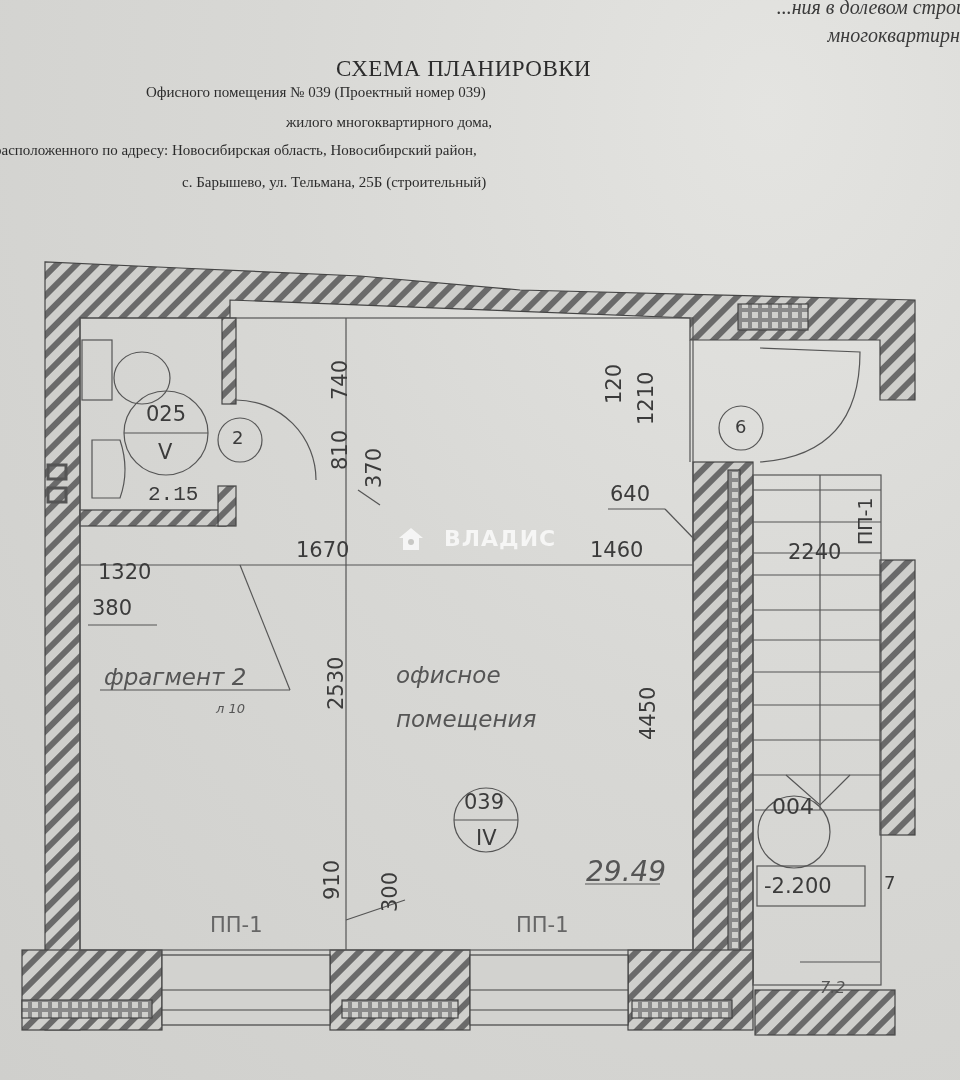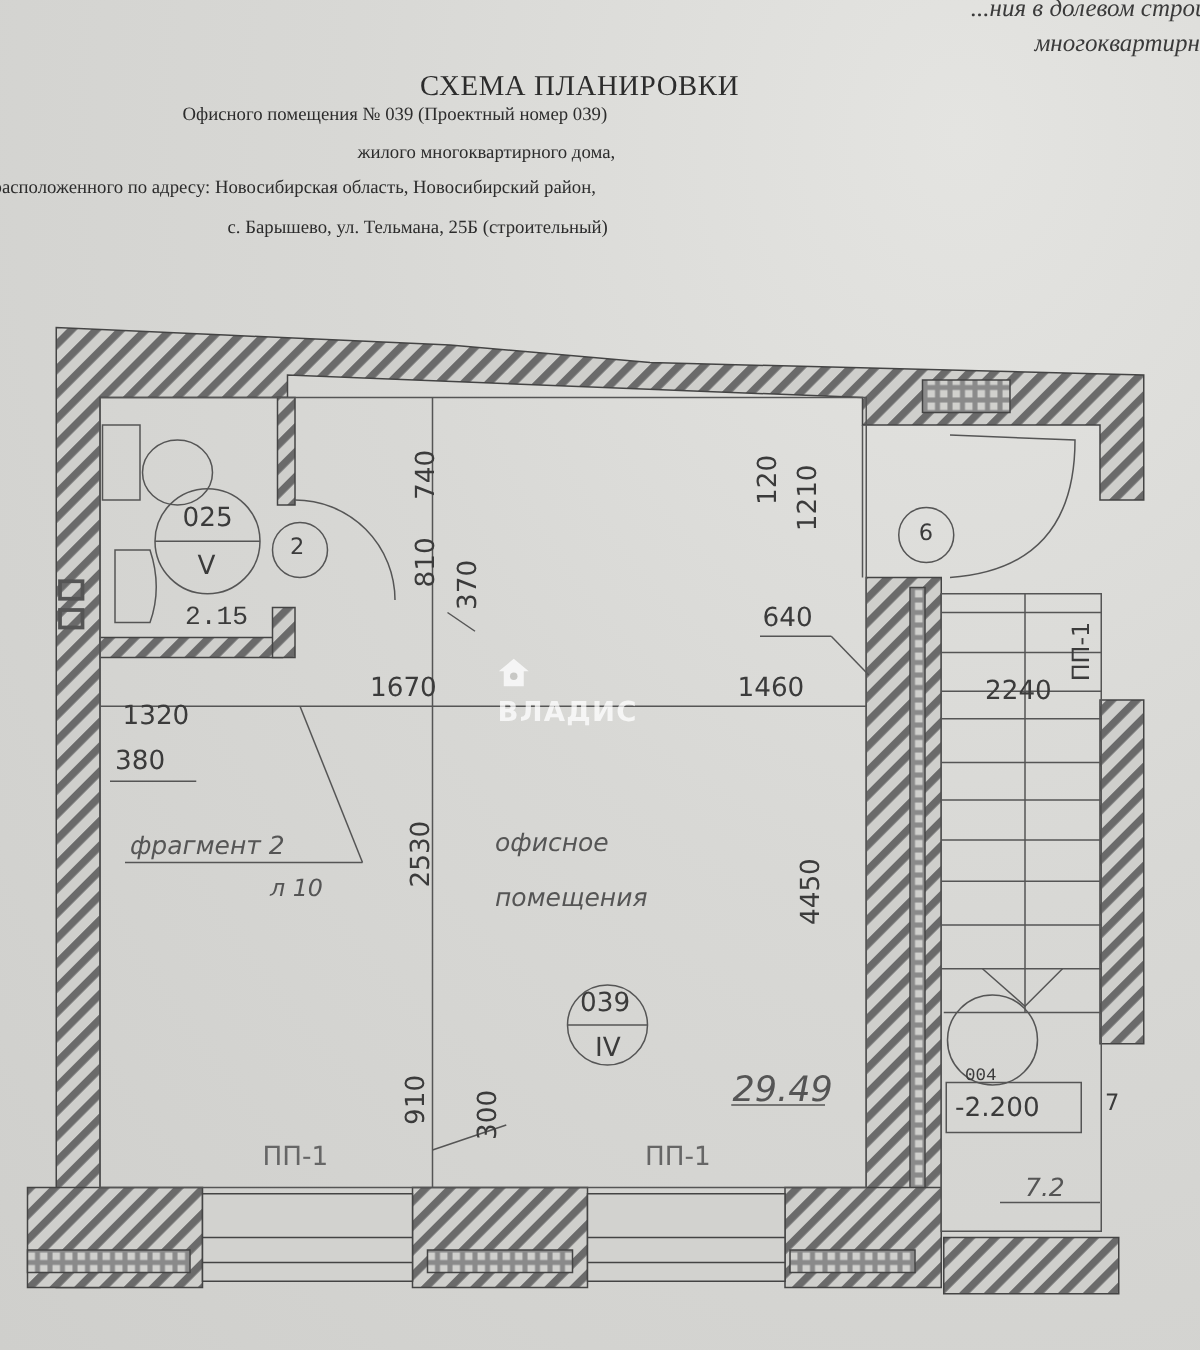--- a/index.html
+++ b/index.html
@@ -27,25 +27,25 @@
     .t2 { left: 286px; top: 58px; }
     .t3 { left: -6px; top: 86px; }
     .t4 { left: 182px; top: 118px; }
 
     .plan { position: absolute; left: 0; top: 0; width: 960px; height: 1080px; }
     .lbl {
       position: absolute; font-family: "DejaVu Sans", sans-serif; color: #3b3b3b;
       font-size: 21px; white-space: nowrap; line-height: 1;
     }
     .lbl.v { transform-origin: left top; transform: rotate(-90deg); }
-    .lbl.it { font-style: italic; font-size: 20px; color: #555; }
+    .lbl.it { font-style: italic; font-size: 23px; color: #555; }
     .watermark {
       position: absolute; left: 398px; top: 526px; font-family: "DejaVu Sans", sans-serif;
       font-weight: bold; font-size: 22px; color: rgba(255,255,255,0.75); letter-spacing: 1px;
-      display: flex; gap: 8px; flex-direction: column;
+      display: flex; align-items: center; gap: 20px;
     }
     .wm-icon { width: 26px; height: 24px; }
   </style>
 </head>
 <body>
 
 <div class="paper"></div>
 
 <div class="corner-text corner-1">...ния в долевом строи</div>
 <div class="corner-text corner-2">многоквартирн</div>
@@ -174,32 +174,32 @@
 <div class="lbl v" style="left:364px;top:488px;">370</div>
 <div class="lbl v" style="left:604px;top:404px;">120</div>
 <div class="lbl v" style="left:636px;top:425px;">1210</div>
 <div class="lbl v" style="left:326px;top:710px;">2530</div>
 <div class="lbl v" style="left:638px;top:740px;">4450</div>
 <div class="lbl v" style="left:322px;top:900px;">910</div>
 <div class="lbl v" style="left:380px;top:912px;">300</div>
 <div class="lbl v" style="left:856px;top:545px;font-size:19px;">ПП-1</div>
 
 <div class="lbl it" style="left:104px;top:666px;">фрагмент 2</div>
-<div class="lbl it" style="left:216px;top:702px;font-size:19px;text-align:center;">л 10</div>
+<div class="lbl it" style="left:216px;top:702px;font-size:13px;text-align:center;">л 10</div>
 <div class="lbl it" style="left:396px;top:664px;">офисное</div>
 <div class="lbl it" style="left:396px;top:708px;">помещения</div>
 <div class="lbl" style="left:464px;top:792px;">039</div>
 <div class="lbl" style="left:476px;top:828px;">IV</div>
 <div class="lbl it" style="left:586px;top:858px;font-size:28px;">29.49</div>
 <div class="lbl" style="left:210px;top:915px;color:#666;">ПП-1</div>
 <div class="lbl" style="left:516px;top:915px;color:#666;">ПП-1</div>
 
-<div class="lbl" style="left:772px;top:854px;font-size:14px;font-family:Liberation Mono, monospace;">004</div>
+<div class="lbl" style="left:772px;top:796px;font-size:22px;">004</div>
 <div class="lbl" style="left:764px;top:876px;">-2.200</div>
-<div class="lbl it" style="left:820px;top:940px;font-size:20px;">7.2</div>
+<div class="lbl it" style="left:820px;top:980px;font-size:16px;">7.2</div>
 <div class="lbl" style="left:884px;top:874px;font-size:18px;">7</div>
 
 <div class="watermark">
   <svg class="wm-icon" viewBox="0 0 26 24">
     <path d="M13 1 L25 11 L21 11 L21 23 L5 23 L5 11 L1 11 Z" fill="rgba(255,255,255,0.75)"></path>
     <circle cx="13" cy="15" r="3" fill="#c8c8c5"></circle>
   </svg>
   <span>ВЛАДИС</span>
 </div>
 

